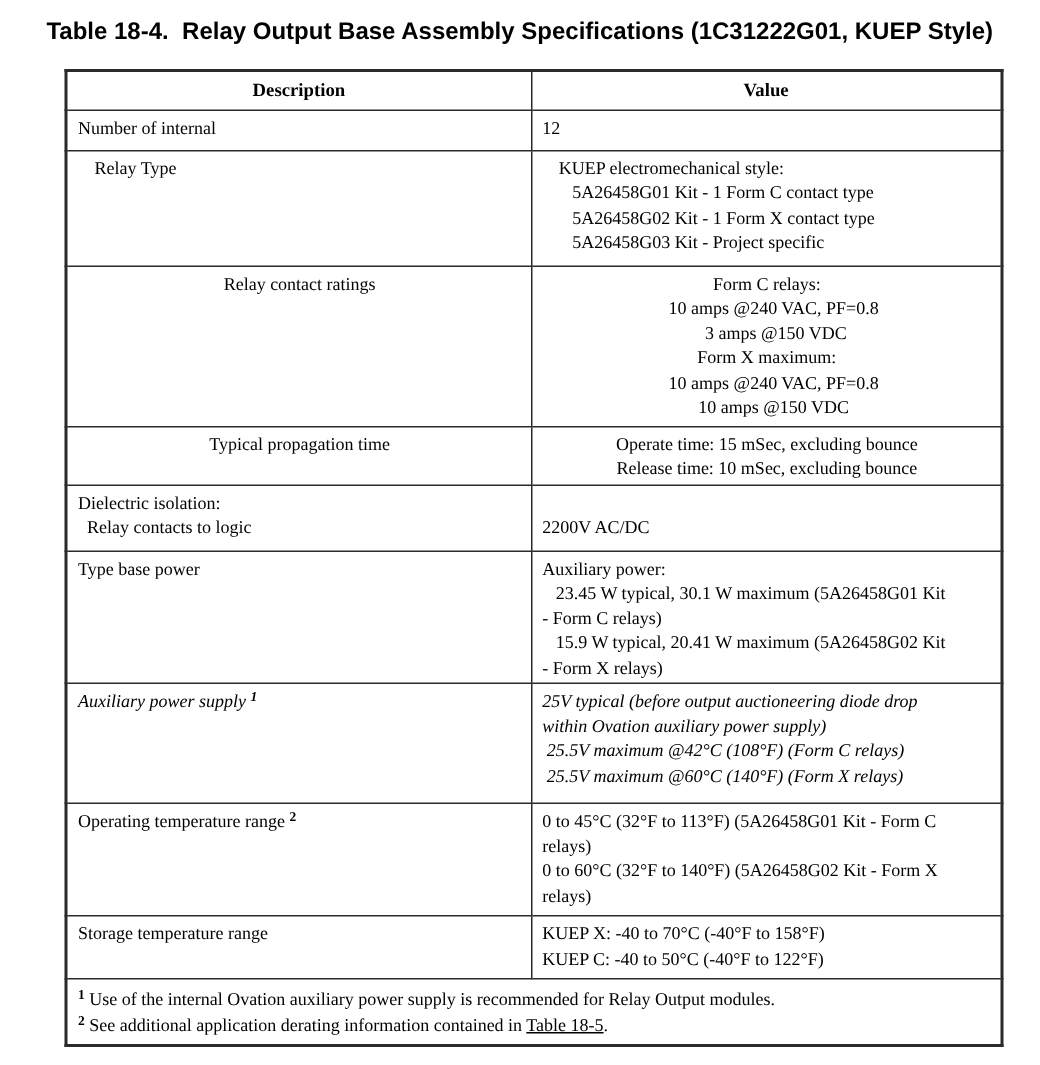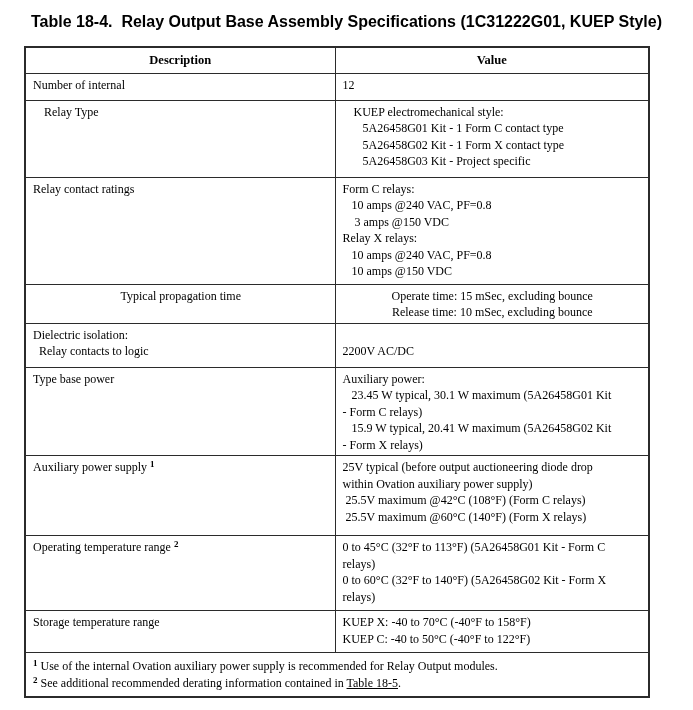--- a/index.html
+++ b/index.html
@@ -21,21 +21,21 @@
     text-align: center;
     font-family: "Liberation Sans", "DejaVu Sans", sans-serif;
     font-weight: bold;
     font-size: 16px;
     white-space: pre;
     letter-spacing: 0px;
   }
   table#spec-table {
     position: absolute;
     top: 46px;
-    left: 24px;
+    left: 43px;
     width: 624px;
     border-collapse: collapse;
     table-layout: fixed;
     border: 2px solid #2b2b2b;
   }
   col.col-desc  { width: 310px; }
   col.col-value { width: 314px; }
   #spec-table th, #spec-table td {
     border: 1px solid #2b2b2b;
     vertical-align: top;
@@ -67,25 +67,25 @@
   .fn-line {
     white-space: pre-wrap;
     min-height: 17px;
     line-height: 17px;
   }
   .fn-link { text-decoration: underline; }
   .footnote-cell { padding: 5px 6px 3px 7px !important; }
   
   #table-body tr:nth-child(1) td  { height: 27px; }
   #table-body tr:nth-child(2) td  { height: 77px; padding-left: 18px; }
-  #table-body tr:nth-child(3) td  { height: 107px; }
+  #table-body tr:nth-child(3) td  { height: 107px; text-align: center; }
   #table-body tr:nth-child(4) td  { height: 39px; text-align: center; }
   #table-body tr:nth-child(5) td  { height: 44px; margin-top: 44px; }
   #table-body tr:nth-child(6) td  { height: 85px; }
-  #table-body tr:nth-child(7) td  { height: 80px; }
+  #table-body tr:nth-child(7) td  { height: 80px; font-style: italic; }
   #table-body tr:nth-child(8) td  { height: 75px; }
   #table-body tr:nth-child(9) td  { height: 42px; }
   #table-body tr:nth-child(10) td { height: 44px; }
 </style>
 </head>
 <body>
 
 <div class="page">
   <div class="page-title">Table 18-4.  Relay Output Base Assembly Specifications (1C31222G01, KUEP Style)</div>
 
@@ -121,21 +121,21 @@
           </td>
         </tr>
         <tr>
           <td>
             <div class="line">Relay contact ratings</div>
           </td>
           <td>
             <div class="line">Form C relays:</div>
             <div class="line">   10 amps @240 VAC, PF=0.8</div>
             <div class="line">    3 amps @150 VDC</div>
-            <div class="line">Relay X relays:</div>
+            <div class="line">Form X maximum:</div>
             <div class="line">   10 amps @240 VAC, PF=0.8</div>
             <div class="line">   10 amps @150 VDC</div>
           </td>
         </tr>
         <tr>
           <td>
             <div class="line">Typical propagation time</div>
           </td>
           <td>
             <div class="line">Operate time: 15 mSec, excluding bounce</div>
@@ -191,18 +191,18 @@
             <div class="line">Storage temperature range</div>
           </td>
           <td>
             <div class="line">KUEP X: -40 to 70°C (-40°F to 158°F)</div>
             <div class="line">KUEP C: -40 to 50°C (-40°F to 122°F)</div>
           </td>
         </tr>
         <tr>
           <td colspan="2" class="footnote-cell">
             <div class="fn-line"><sup>1</sup><span>Use of the internal Ovation auxiliary power supply is recommended for Relay Output modules.</span></div>
-            <div class="fn-line"><sup>2</sup><span>See additional recommended derating information contained in </span><span class="fn-link">Table 18-5</span><span>.</span></div>
+            <div class="fn-line"><sup>2</sup><span>See additional application derating information contained in </span><span class="fn-link">Table 18-5</span><span>.</span></div>
           </td>
         </tr>
       </tbody>
   </table>
 </div>
 
 </body></html>

